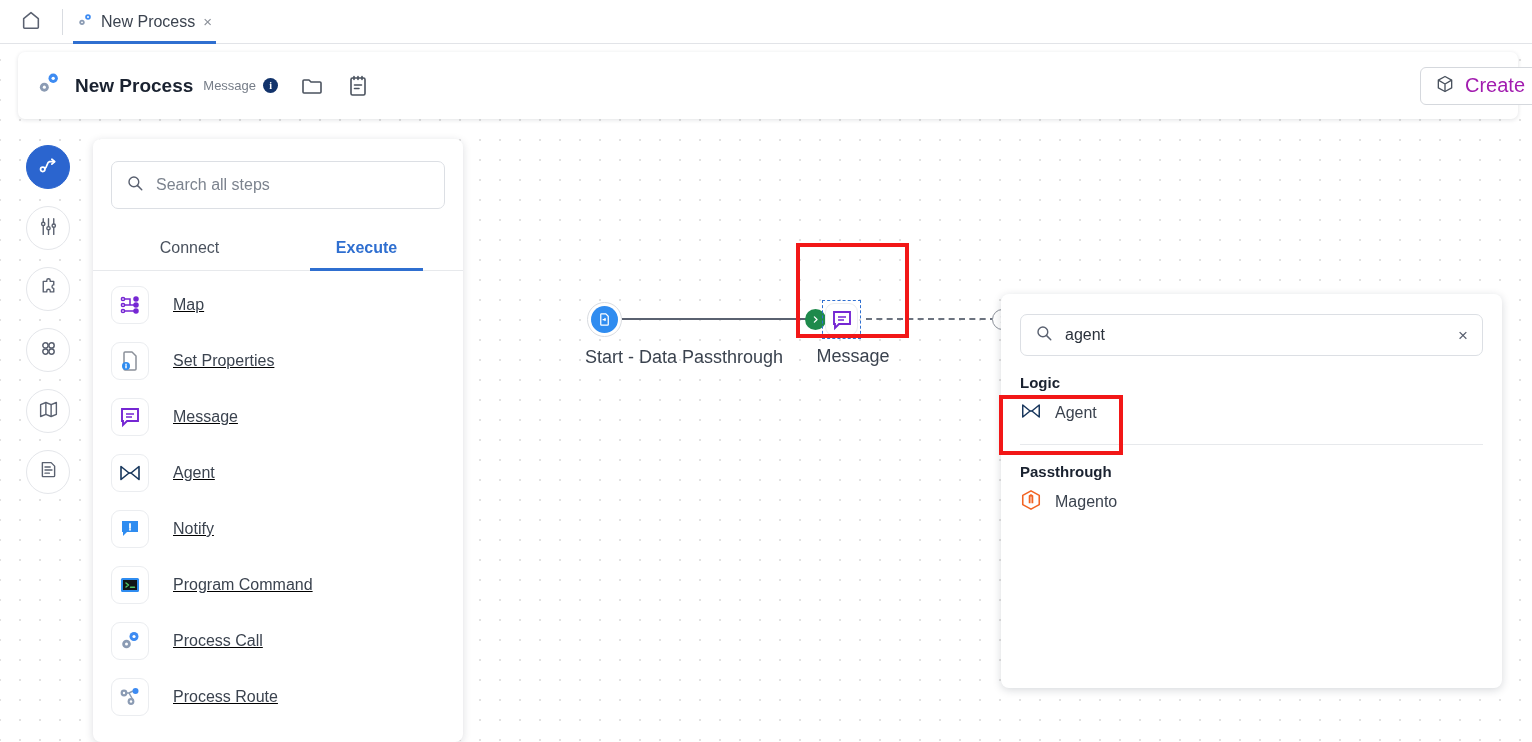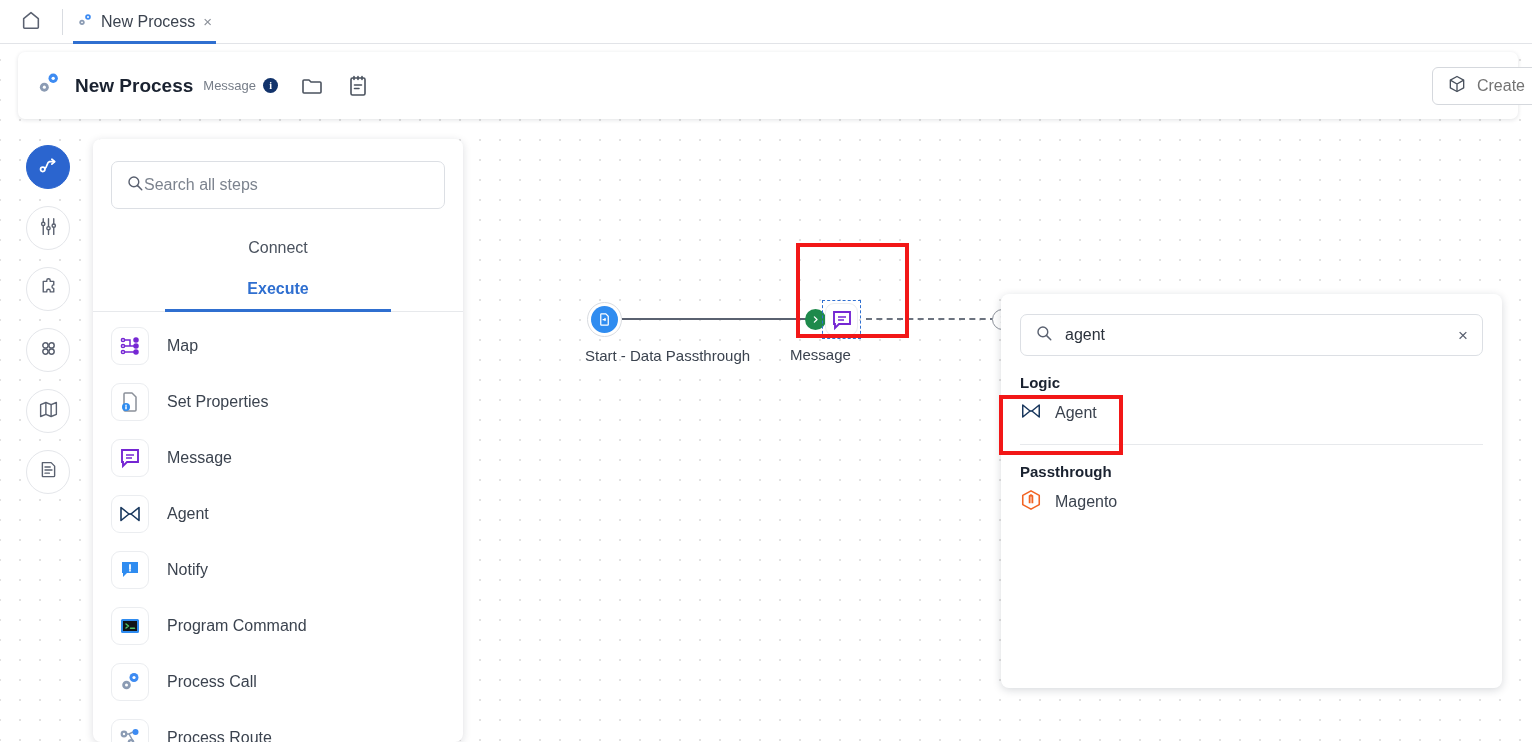--- a/index.html
+++ b/index.html
@@ -50,21 +50,21 @@
     margin-left: 7px; font-family: "Liberation Serif", serif;
   }
   .ph-icon { margin-left: 22px; cursor: pointer; display: flex; align-items: center; }
   .ph-spacer { flex: 1; }
   .create-btn {
     display: flex; align-items: center; gap: 10px;
     border: 1px solid #d5d8dd; border-radius: 6px;
     height: 38px; padding: 0 14px; background: #fff; cursor: pointer;
     margin-right: -40px;
   }
-  .create-btn .lbl { font-size: 16px; color: #737373; white-space: nowrap; }
+  .create-btn .lbl { font-size: 20px; color: #a21caf; white-space: nowrap; }
 
   
   .canvas {
     position: absolute; left: 0; top: 44px; width: 1532px; height: 698px;
     background-color: #ffffff;
     background-image: radial-gradient(#e2e2e2 1.1px, transparent 1.2px);
     background-size: 20px 20px;
     background-position: 10px 6px;
   }
 
@@ -83,55 +83,54 @@
   
   .steps-panel {
     position: absolute; left: 93px; top: 139px; width: 370px; height: 603px;
     background: #fff; border-radius: 8px;
     box-shadow: 0 2px 8px rgba(20,30,50,.15);
     z-index: 4; overflow: hidden;
   }
   .sp-search {
     margin: 22px 18px 0 18px; height: 48px;
     border: 1px solid #dcdfe4; border-radius: 7px;
-    display: flex; align-items: center; padding: 16px 14px; cursor: text;
+    display: flex; align-items: center; padding: 16px 14px; gap: 12px; cursor: text;
   }
   .sp-search input {
     border: none; outline: none; font-size: 16px; color: #3b434f;
     font-family: "Liberation Sans", sans-serif; width: 100%; background: transparent;
   }
   .sp-search input::placeholder { color: #7c838e; }
   .sp-tabs {
     display: flex; margin-top: 20px; border-bottom: 1px solid #e7e9ec;
     padding: 0 8px;
-    flex-direction: column;
   }
   .sp-tab {
     flex: 1; text-align: center; font-size: 16px; color: #4a525e;
     padding: 10px 0 13px 0; position: relative; cursor: pointer;
   }
   .sp-tab.active { color: #2f6fd0; font-weight: bold; }
   .sp-tab.active::after {
     content: ""; position: absolute; left: 18%; right: 18%; bottom: -1px;
     height: 3px; background: #2f6fd0;
   }
   .sp-list { padding-top: 6px; }
   .sp-item {
-    display: flex; align-items: center; gap: 18px;
-    padding: 9px 0 9px 18px; cursor: pointer;
+    display: flex; align-items: center; gap: 24px;
+    padding: 9px 0 9px 18px; cursor: pointer; text-decoration: underline;
   }
   .sp-ico {
     width: 38px; height: 38px; border-radius: 9px; background: #fff;
     border: 1px solid #ebedf0;
     display: flex; align-items: center; justify-content: center; flex: 0 0 38px;
   }
   .sp-name { font-size: 16px; color: #3b434f; }
   .node-label {
-    position: absolute; font-size: 15px; color: #3b434f;
-    white-space: nowrap; 
+    position: absolute; font-size: 18px; color: #3b434f;
+    white-space: nowrap; text-align: center;
   }
   .start-node {
     position: absolute; left: 587px; top: 258px; width: 35px; height: 35px;
     border-radius: 50%; border: 1px solid #d9dce1; background: #fff;
     display: flex; align-items: center; justify-content: center;
   }
   .start-inner {
     width: 27px; height: 27px; border-radius: 50%; background: #2f8cf0;
     display: flex; align-items: center; justify-content: center;
   }

